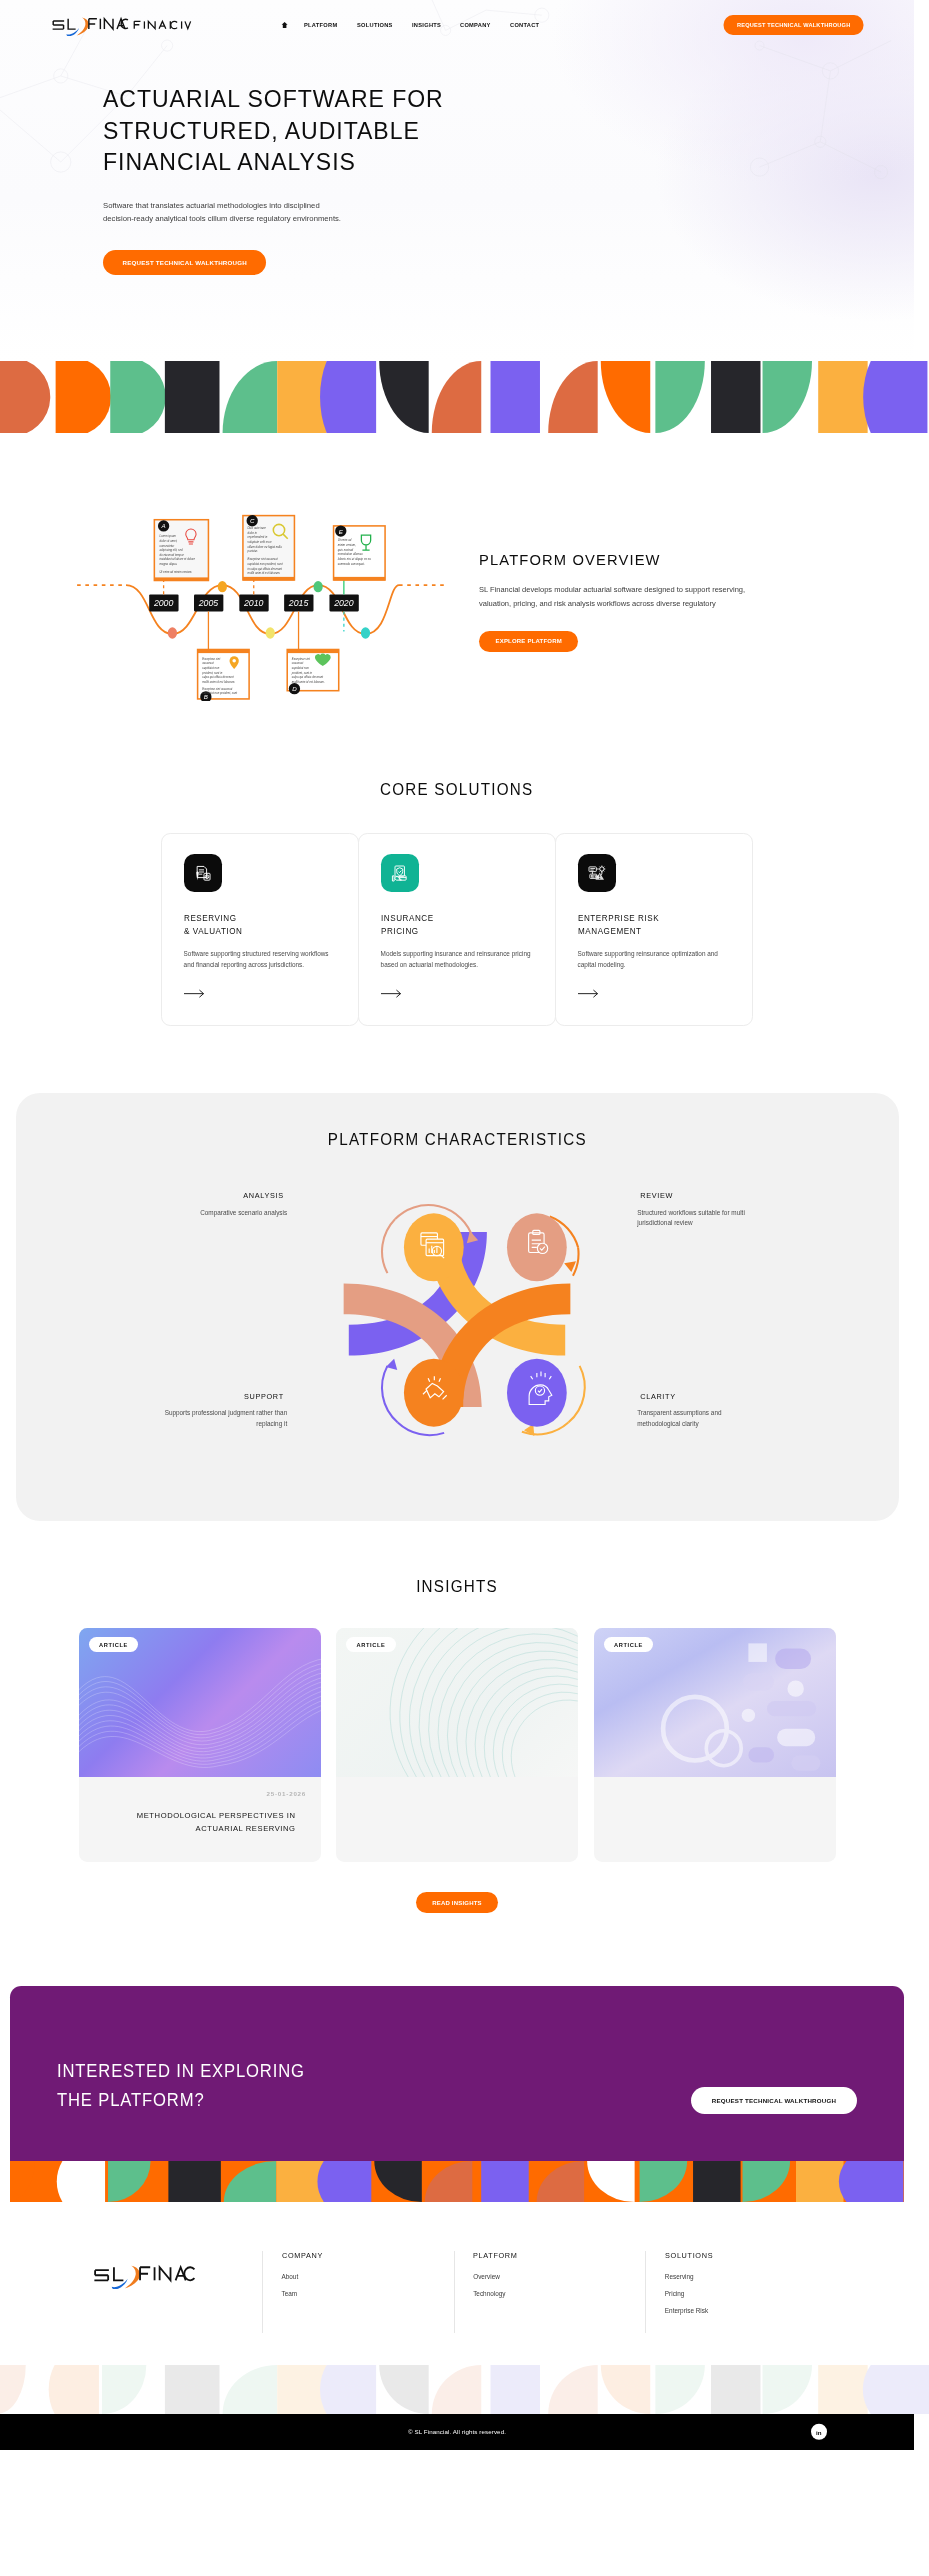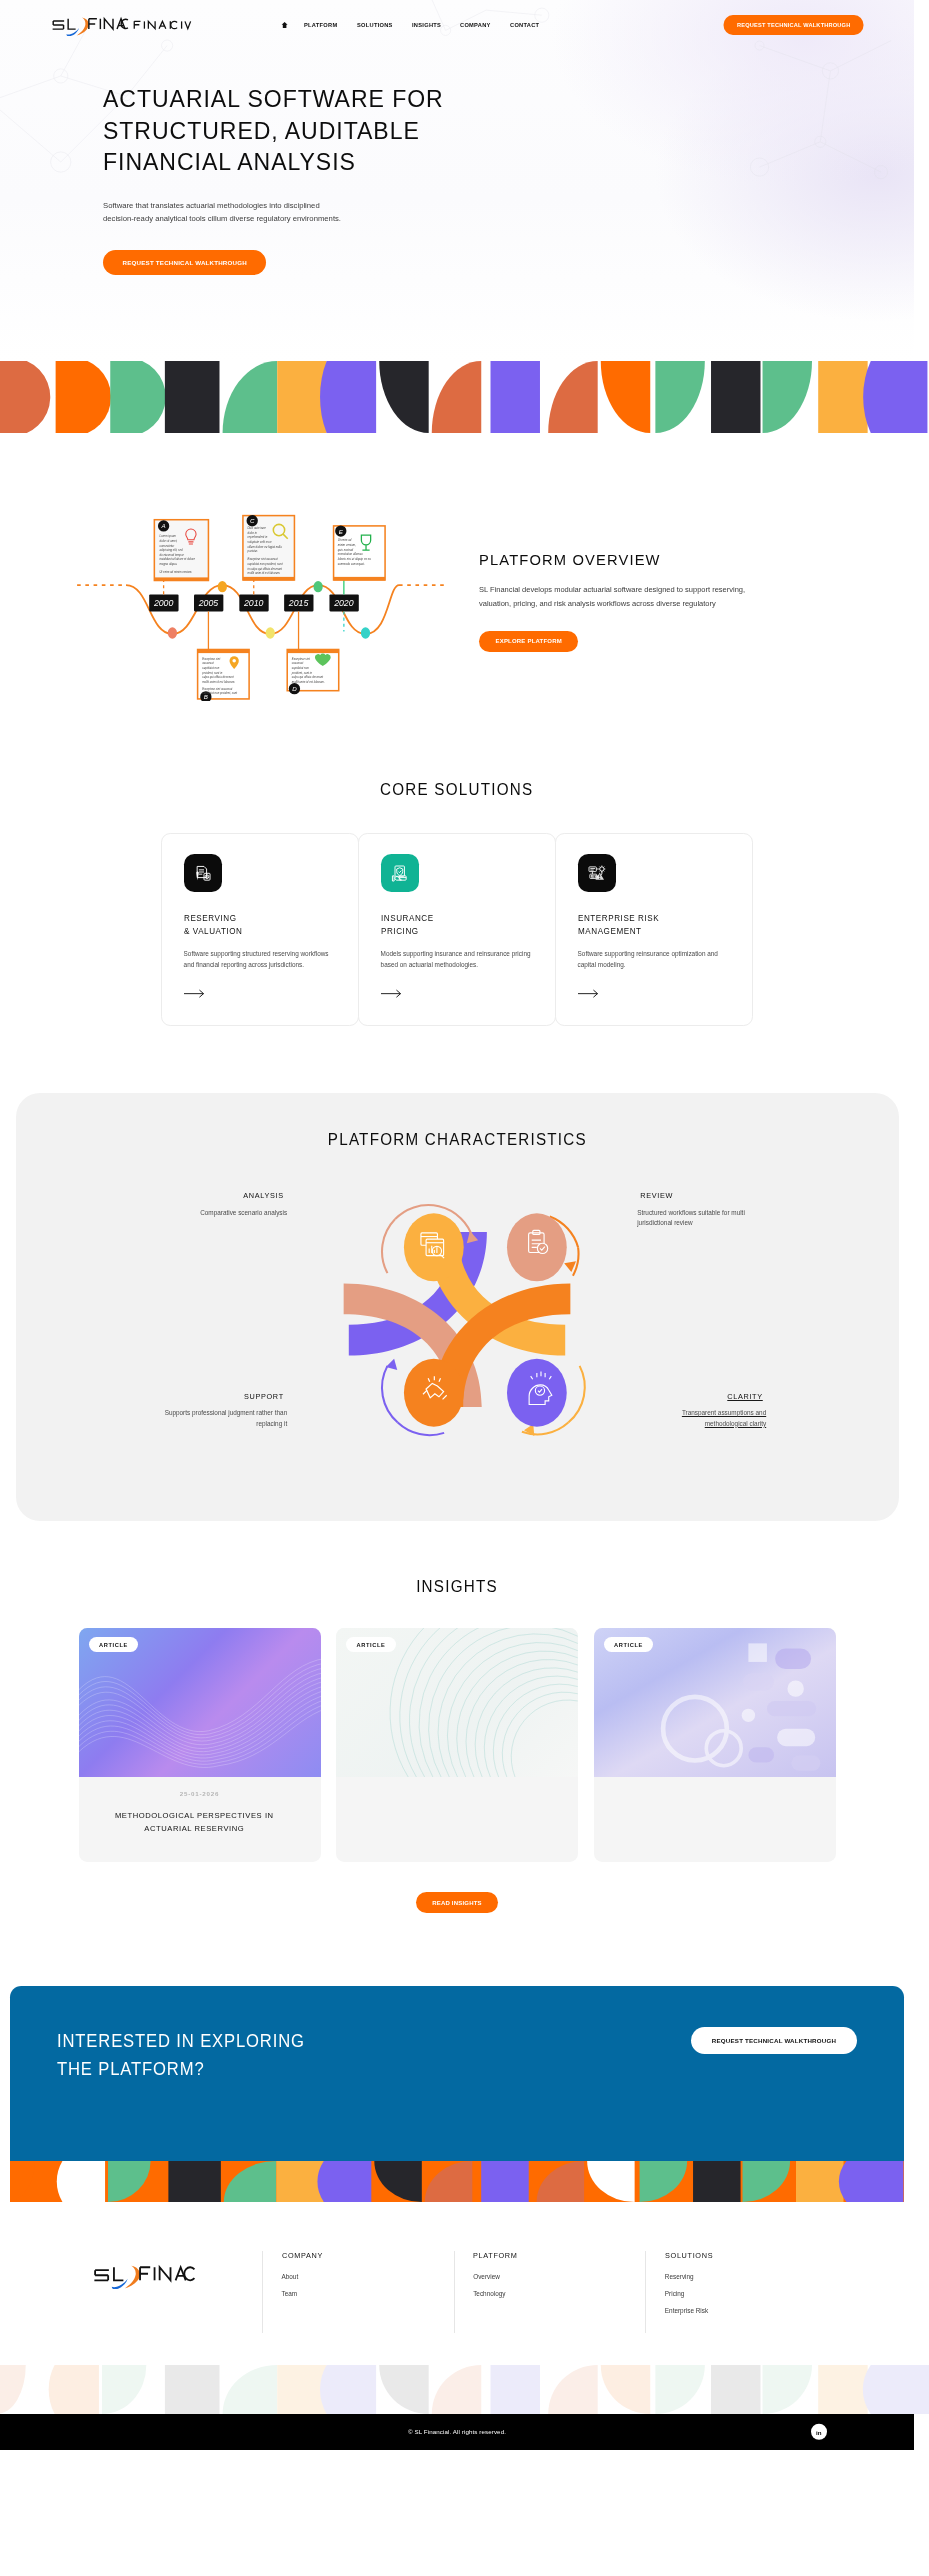--- a/index.html
+++ b/index.html
@@ -148,28 +148,28 @@
   .char-label { position:absolute; width:129px; }
   .char-label h4 {
     font-family:"Liberation Sans", sans-serif;
     font-weight:400; font-size:7.7px; letter-spacing:0.7px; color:#0d0d0d;
     transform:scaleX(.95);
   }
   .char-label p { margin-top:7.2px; font-size:6.4px; line-height:1.65; color:#4b4b4b; }
   .cl-analysis { left:5.2px; top:21.6px; text-align:right; }
   .cl-review  { right:-5.2px; top:21.6px; text-align:left; }
   .cl-support { left:5.2px; top:222px; text-align:right; }
-  .cl-clarity { right:-5.2px; top:222px; text-align:right;text-decoration:underline; }
+  .cl-clarity { right:-5.2px; top:222px; text-align:left; }
 
   
   .insights { padding:57px 0 57px; text-align:center; background:#fff; }
   .ins-cards { display:flex; justify-content:center; gap:15.5px; margin-top:32px; }
   .ins-card {
     width:242px; background:#f5f5f5; border-radius:8.2px;
-    overflow:hidden; text-align:center;
+    overflow:hidden; text-align:right;
   }
   .ins-thumb { height:149px; position:relative; overflow:hidden; }
   .ins-badge {
     position:absolute; left:10.3px; top:9.3px;
     background:#fff; border-radius:15.5px;
     padding:4.6px 10.3px; font-size:5.7px; font-weight:700; letter-spacing:0.6px; color:#111;
     z-index:3;
   }
   .ins-body { padding:13.4px 14.4px 27px; }
   .ins-date { font-size:6.2px; font-weight:700; letter-spacing:0.8px; color:#b5b5b5; }
@@ -177,24 +177,24 @@
     margin-top:11.3px;
     font-family:"Liberation Sans", sans-serif;
     font-weight:400; font-size:8px; letter-spacing:0.6px; line-height:1.66; color:#111;
     transform:scaleX(.95); transform-origin:left center;
   }
   .read-btn-wrap { margin-top:30px; }
 
   
   .cta-outer { padding:15.5px 10.3px 0; }
   .cta {
-    background:#0369a1;
+    background:#701a75;
     border-radius:11.3px 11.3px 0 0;
     padding:41px 47px 0 47px;
-    display:flex; align-items:flex-start; justify-content:space-between;
+    display:flex; align-items:flex-end; justify-content:space-between;
     position:relative; overflow:hidden;
     min-height:175px;
   }
   .cta h2 {
     font-family:"Liberation Sans", sans-serif;
     font-weight:400; color:#fff; font-size:17.5px; letter-spacing:0.9px; line-height:1.62;
     transform:scaleX(.95); transform-origin:left center;
     margin-bottom:47px;
   }
   .cta-btn {

